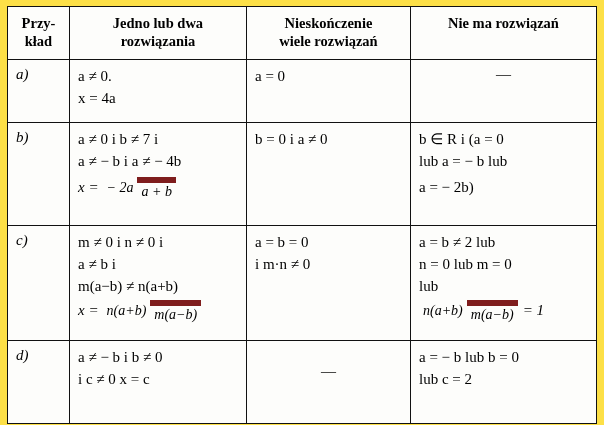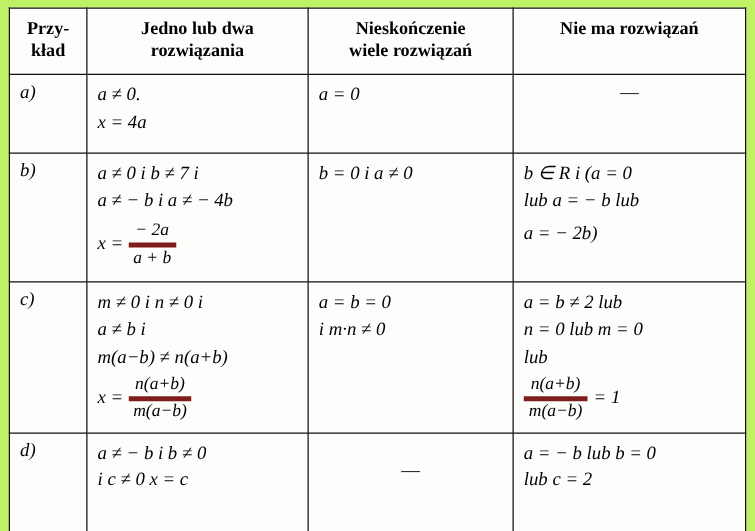--- a/index.html
+++ b/index.html
@@ -11,21 +11,21 @@
     width: 604px;
     height: 425px;
     font-family: "Liberation Serif", serif;
     color: #000000;
     overflow: hidden;
   }
   .page {
     position: relative;
     width: 604px;
     height: 425px;
-    background: #bef264;
+    background: #fde047;
   }
   table.math-table {
     position: absolute;
     left: 7px;
     top: 6px;
     width: 589px;
     border-collapse: collapse;
     background: #fdfdfb;
     table-layout: fixed;
   }
@@ -56,21 +56,21 @@
     padding-left: 10px;
     padding-top: 9px;
   }
   .cell-body {
     font-size: 15px;
     line-height: 1.45;
   }
   .line {
     white-space: nowrap;
   }
-  .it { font-style: italic; }
+  .it { }
   .dash-cell {
     text-align: center;
     font-size: 15px;
     padding-top: 14px;
   }
   .dash-cell.mid {
     padding-top: 22px;
   }
   
   .frac-row {
@@ -78,32 +78,32 @@
     align-items: center;
     margin-top: 2px;
   }
   .frac-lead {
     font-style: italic;
     font-size: 15px;
     padding-right: 4px;
   }
   .frac {
     display: inline-flex;
-    flex-direction: column;
+    flex-direction: row;
     align-items: center;
     vertical-align: middle;
     font-style: italic;
     font-size: 14px;
     line-height: 1.15;
   }
   .frac .num {
     padding: 0 4px 1px 4px;
   }
   .frac .den {
-    border-top: 4px solid #7f1d1d;
+    border-top: 6px solid #7f1d1d;
     padding: 1px 4px 0 4px;
   }
   .frac-tail {
     font-style: italic;
     font-size: 15px;
     padding-left: 5px;
   }
   .gap-sm { height: 4px; }
   .gap-xs { height: 2px; }
   .row-a td { height: 48px; }

